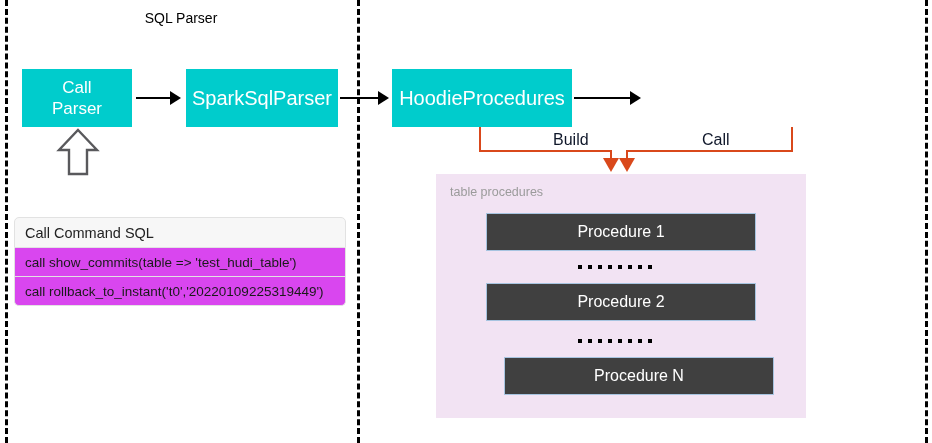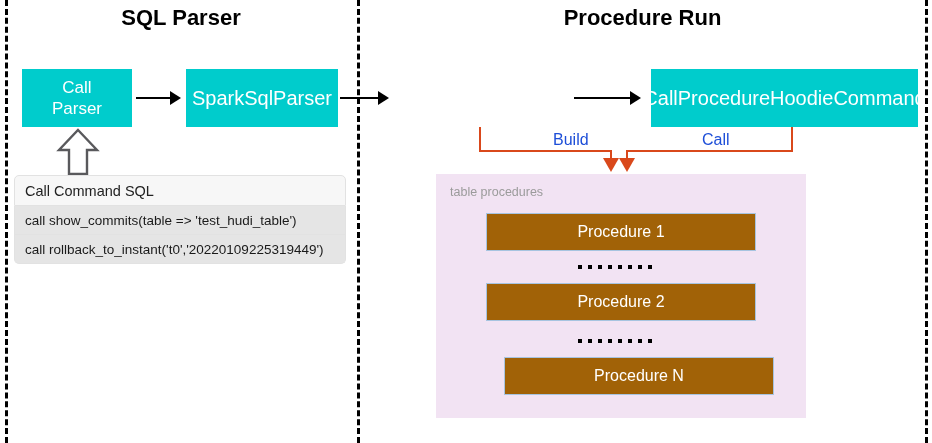--- a/index.html
+++ b/index.html
@@ -23,26 +23,25 @@
   .divider {
     position: absolute;
     top: 0;
     width: 0;
     border-left: 3px dashed #000000;
   }
 
   
   .section-title {
     position: absolute;
-    font-size: 22px;
+    font-size: 14px;
     color: #000000;
     text-align: center;
     white-space: nowrap;
     line-height: 26px;
-    font-weight: bold;
   }
 
   
   .teal-box {
     position: absolute;
     background: #00CCCC;
     color: #ffffff;
     display: flex;
     align-items: center;
     justify-content: center;
@@ -83,23 +82,24 @@
     background: #F7F7F7;
     border: 1px solid #E2E2E2;
     border-radius: 5px 5px 0 0;
     font-size: 14.5px;
     color: #222222;
     padding: 7px 9px 7px 10px;
     box-sizing: border-box;
     height: 31px;
     display: flex;
     align-items: center;
+    margin-top: 42px;
   }
   .sql-row {
-    background: #e5e5e5;
+    background: #d946ef;
     border: 1px solid #E2E2E2;
     border-top: none;
     font-size: 13.5px;
     color: #1A1A1A;
     padding: 6px 9px 6px 10px;
     box-sizing: border-box;
     height: 29px;
     display: flex;
     align-items: center;
     white-space: nowrap;
@@ -123,41 +123,41 @@
     position: absolute;
     width: 0;
     height: 0;
     border-left: 8px solid transparent;
     border-right: 8px solid transparent;
     border-top: 14px solid #D9481B;
   }
   .conn-label {
     position: absolute;
     font-size: 16px;
-    color: #1d4ed8;
+    color: #0f172a;
     background: #FFFFFF;
     padding: 0 5px;
     white-space: nowrap;
     line-height: 18px;
   }
 
   
   .proc-panel {
     position: absolute;
     background: #F2E3F3;
   }
   .proc-panel-label {
     position: absolute;
     font-size: 12.5px;
     color: #9B9B9B;
     white-space: nowrap;
   }
   .proc-box {
     position: absolute;
-    background: #a16207;
+    background: #404040;
     color: #FFFFFF;
     font-size: 16px;
     display: flex;
     align-items: center;
     justify-content: center;
     border: 1px solid #A7C4E0;
     box-sizing: border-box;
   }
   .proc-dots {
     position: absolute;
@@ -175,21 +175,20 @@
 </head>
 <body>
 
 <div id="canvas">
 
   <div class="divider" style="left:5px; height:443px;"></div>
   <div class="divider" style="left:357px; height:443px;"></div>
   <div class="divider" style="left:925px; height:443px;"></div>
 
   <div class="section-title" style="left:5px; top:5px; width:352px;">SQL Parser</div>
-  <div class="section-title" style="left:360px; top:5px; width:565px;">Procedure Run</div>
 
   <div class="teal-box multiline" style="left:22px; top:69px; width:110px; height:58px; flex-direction:column;">
     <span>Call</span>
     <span>Parser</span>
   </div>
 
   <div class="arrow-line" style="left:136px; top:97px; width:36px;"></div>
   <div class="arrow-head-right" style="left:170px; top:91px;"></div>
 
   <div class="teal-box" style="left:186px; top:69px; width:152px; height:58px;">SparkSqlParser</div>
@@ -202,25 +201,25 @@
       <polygon points="22,2 41,22 31,22 31,46 13,46 13,22 3,22" fill="#FFFFFF" stroke="#59595C" stroke-width="2.4" stroke-linejoin="miter"></polygon>
     </svg>
   </div>
 
   <div class="sql-panel" style="left:14px; top:175px; width:332px;">
     <div class="sql-head">Call Command SQL</div>
     <div class="sql-row">call show_commits(table =&gt; 'test_hudi_table')</div>
     <div class="sql-row">call rollback_to_instant('t0','20220109225319449')</div>
   </div>
 
+  <div class="teal-box" style="left:392px; top:69px; width:180px; height:58px;">HoodieProcedures</div>
 
   <div class="arrow-line" style="left:574px; top:97px; width:58px;"></div>
   <div class="arrow-head-right" style="left:630px; top:91px;"></div>
 
-  <div class="teal-box" style="left:651px; top:69px; width:267px; height:58px;">CallProcedureHoodieCommand</div>
 
   <div class="orange-v" style="left:479px; top:127px; height:24px;"></div>
   <div class="orange-h" style="left:479px; top:150px; width:133px;"></div>
   <div class="orange-v" style="left:610px; top:150px; height:10px;"></div>
   <div class="orange-head-down" style="left:603px; top:158px;"></div>
   <div class="conn-label" style="left:548px; top:131px;">Build</div>
 
   <div class="orange-v" style="left:791px; top:127px; height:24px;"></div>
   <div class="orange-h" style="left:626px; top:150px; width:167px;"></div>
   <div class="orange-v" style="left:626px; top:150px; height:10px;"></div>

